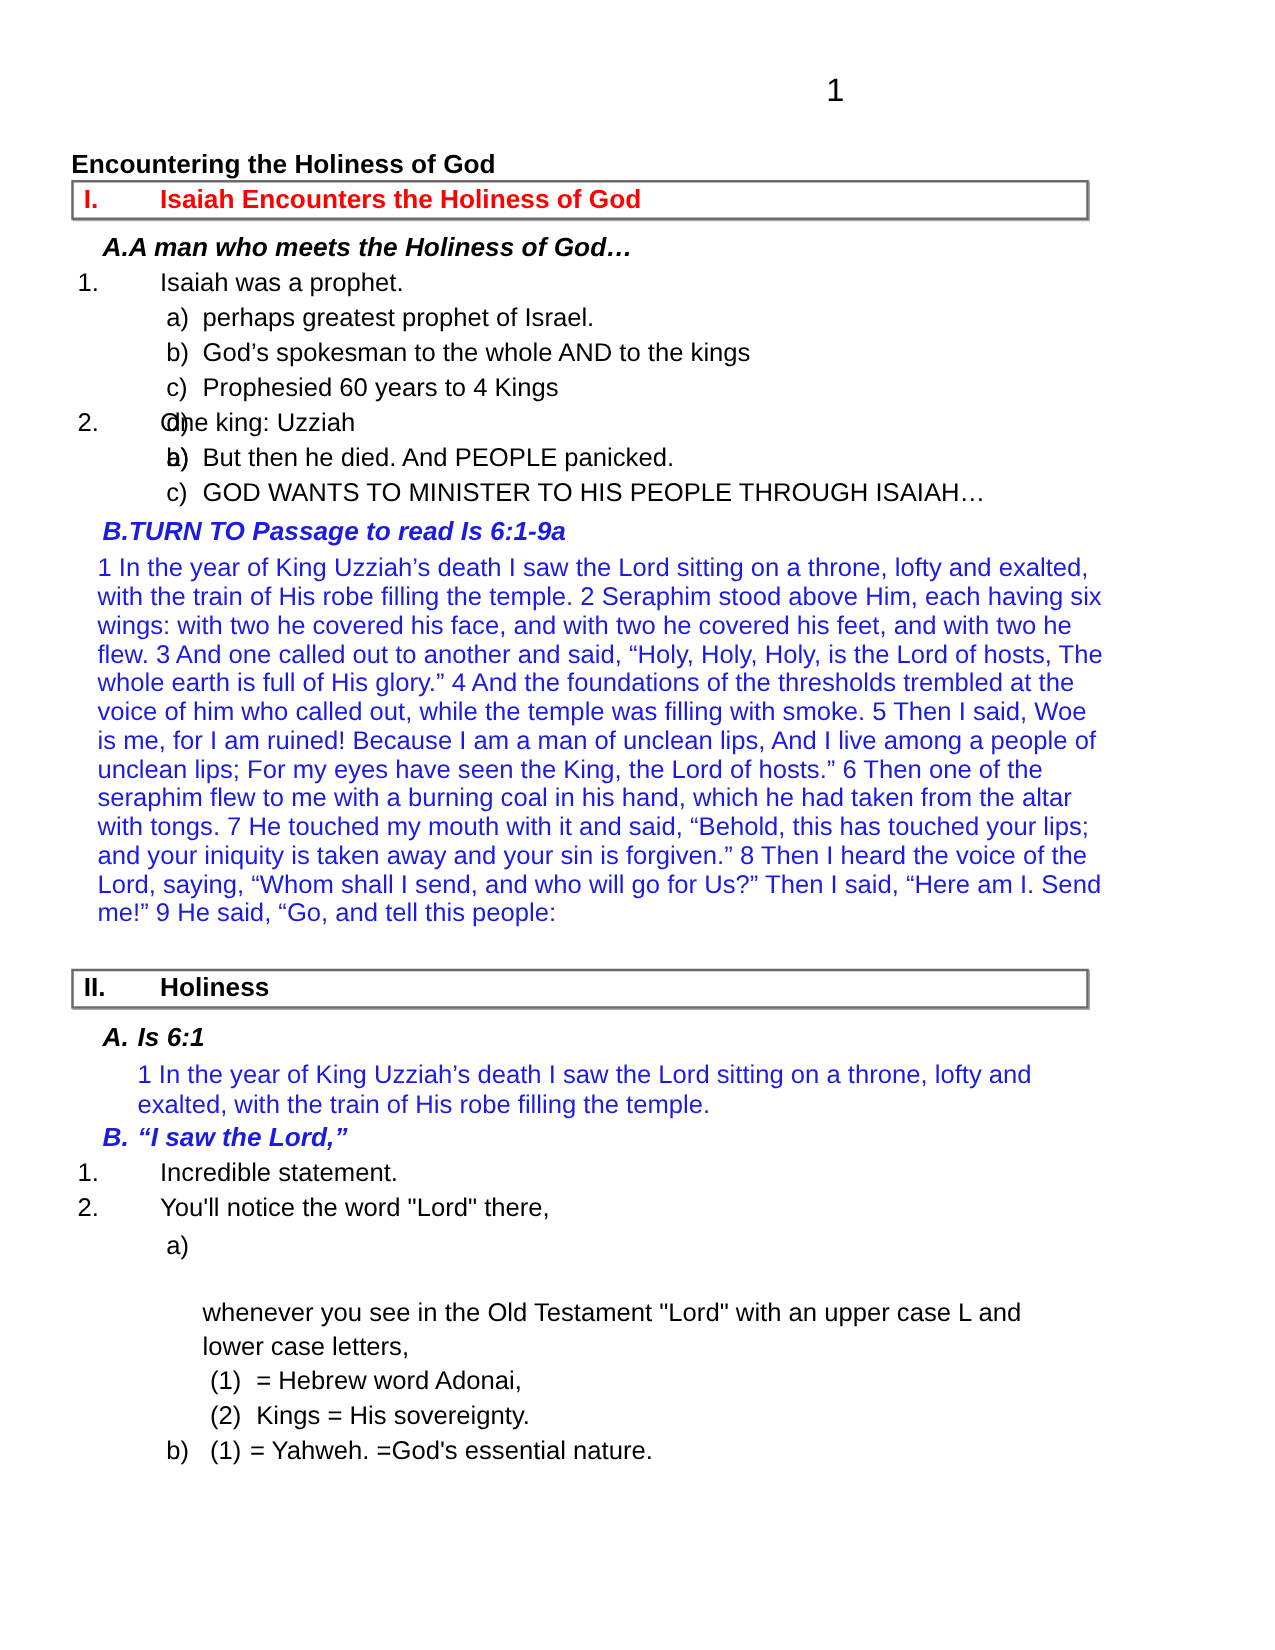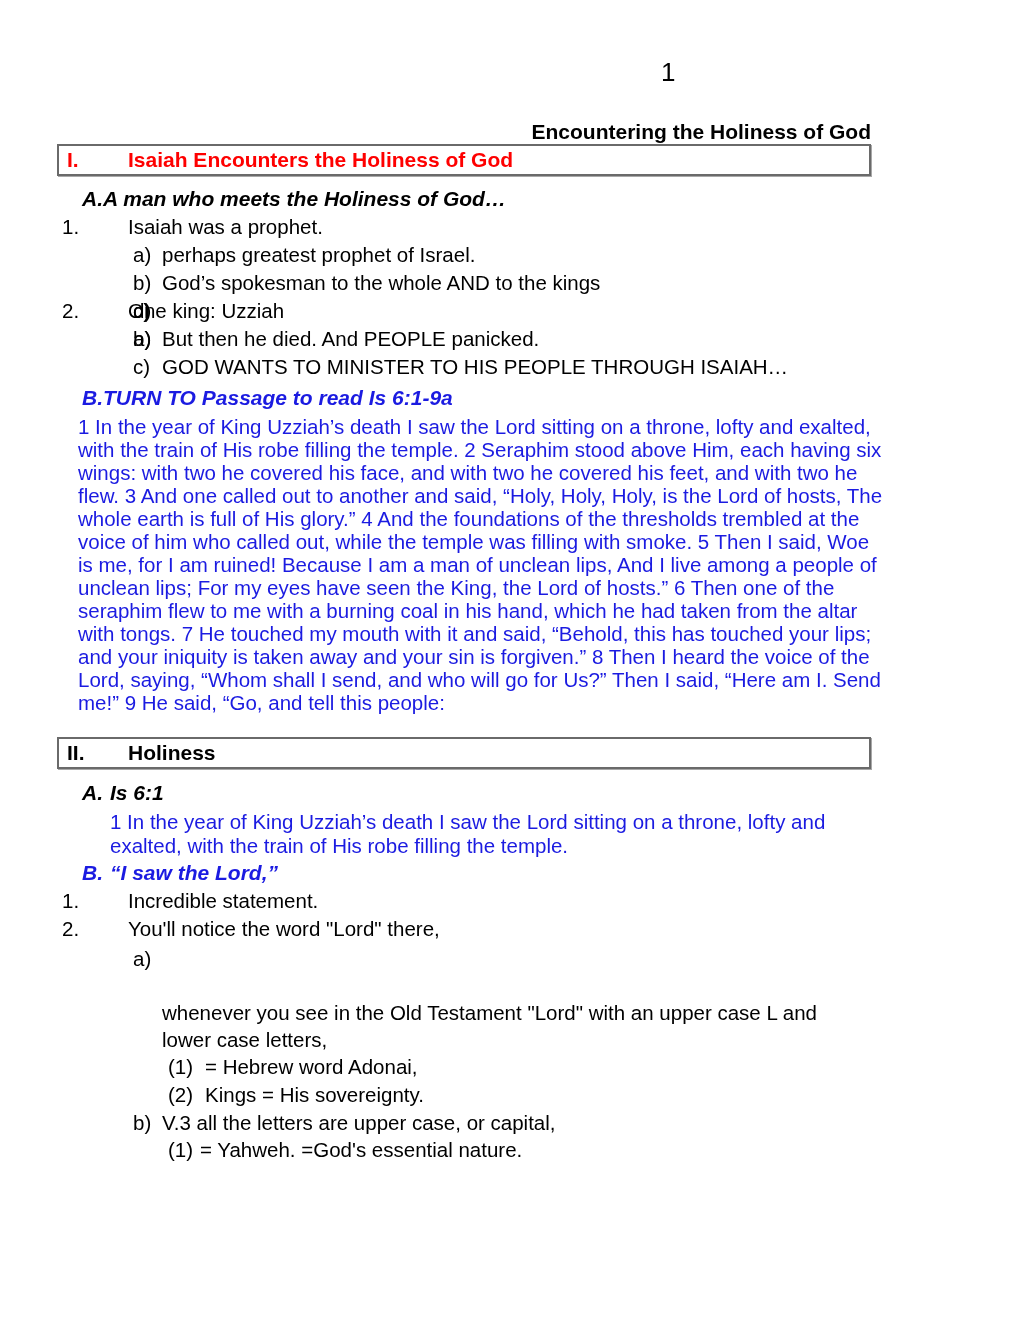--- a/index.html
+++ b/index.html
@@ -11,21 +11,21 @@
   }
   .page { position: relative; width: 1020px; height: 1320px; background: #fff; overflow: hidden; }
 
   .page-number {
     position: absolute; left: 661px; top: 57px;
     font-size: 26px; line-height: 30px;
   }
 
   .doc-title {
     margin: 120px 0 0 57px; width: 814px;
-    text-align: right;
+    text-align: left;
     font-size: 21px; font-weight: bold; line-height: 24px;
   }
 
   .outline-box {
     margin-left: 57px; width: 814px; box-sizing: border-box;
     border: 2px solid #6a6a6a;
     box-shadow: 1px 1px 0 #a8a8a8;
     background: #fff;
     position: relative;
     font-size: 21px; font-weight: bold; line-height: 24px;
@@ -90,20 +90,21 @@
   <div class="row lv2">
     <span class="marker">a)</span>
     <span>perhaps greatest prophet of Israel.</span>
   </div>
   <div class="row lv2">
     <span class="marker">b)</span>
     <span>God’s spokesman to the whole AND to the kings</span>
   </div>
   <div class="row lv2">
     <span class="marker">c)</span>
+    <span>Prophesied 60 years to 4 Kings</span>
   </div>
   <div class="row lv2">
     <span class="marker">d)</span>
   </div>
   <div class="row lv1">
     <span class="marker">2.</span>
     <span>One king: Uzziah</span>
   </div>
   <div class="row lv2">
     <span class="marker">a)</span>
@@ -129,21 +130,21 @@
 whole earth is full of His glory.” 4 And the foundations of the thresholds trembled at the
 voice of him who called out, while the temple was filling with smoke. 5 Then I said, Woe
 is me, for I am ruined! Because I am a man of unclean lips, And I live among a people of
 unclean lips; For my eyes have seen the King, the Lord of hosts.” 6 Then one of the
 seraphim flew to me with a burning coal in his hand, which he had taken from the altar
 with tongs. 7 He touched my mouth with it and said, “Behold, this has touched your lips;
 and your iniquity is taken away and your sin is forgiven.” 8 Then I heard the voice of the
 Lord, saying, “Whom shall I send, and who will go for Us?” Then I said, “Here am I. Send
 me!” 9 He said, “Go, and tell this people:</div>
 
-  <div class="outline-box" style="margin-top:23px">
+  <div class="outline-box" style="margin-top:33px">
     <span class="marker">II.</span>
     <span>Holiness</span>
   </div>
 
   <div class="row head-ab2" style="margin-top:12px">
     <span class="marker">A.</span>
     <span>Is 6:1</span>
   </div>
 
   <div class="passage2" style="margin-top:5px">1 In the year of King Uzziah’s death I saw the Lord sitting on a throne, lofty and
@@ -170,20 +171,19 @@
   <div class="row lv3" style="margin-top:2px">
     <span class="marker">(1)</span>
     <span>= Hebrew word Adonai,</span>
   </div>
   <div class="row lv3">
     <span class="marker">(2)</span>
     <span>Kings = His sovereignty.</span>
   </div>
   <div class="row lv2">
     <span class="marker">b)</span>
-    <span>V.3 all the letters are upper case, or capital,</span>
   </div>
   <div class="row lv3b" style="margin-top:3px">
     <span class="marker">(1)</span>
     <span>= Yahweh. =God's essential nature.</span>
   </div>
 
 </div>
 
 </body></html>

